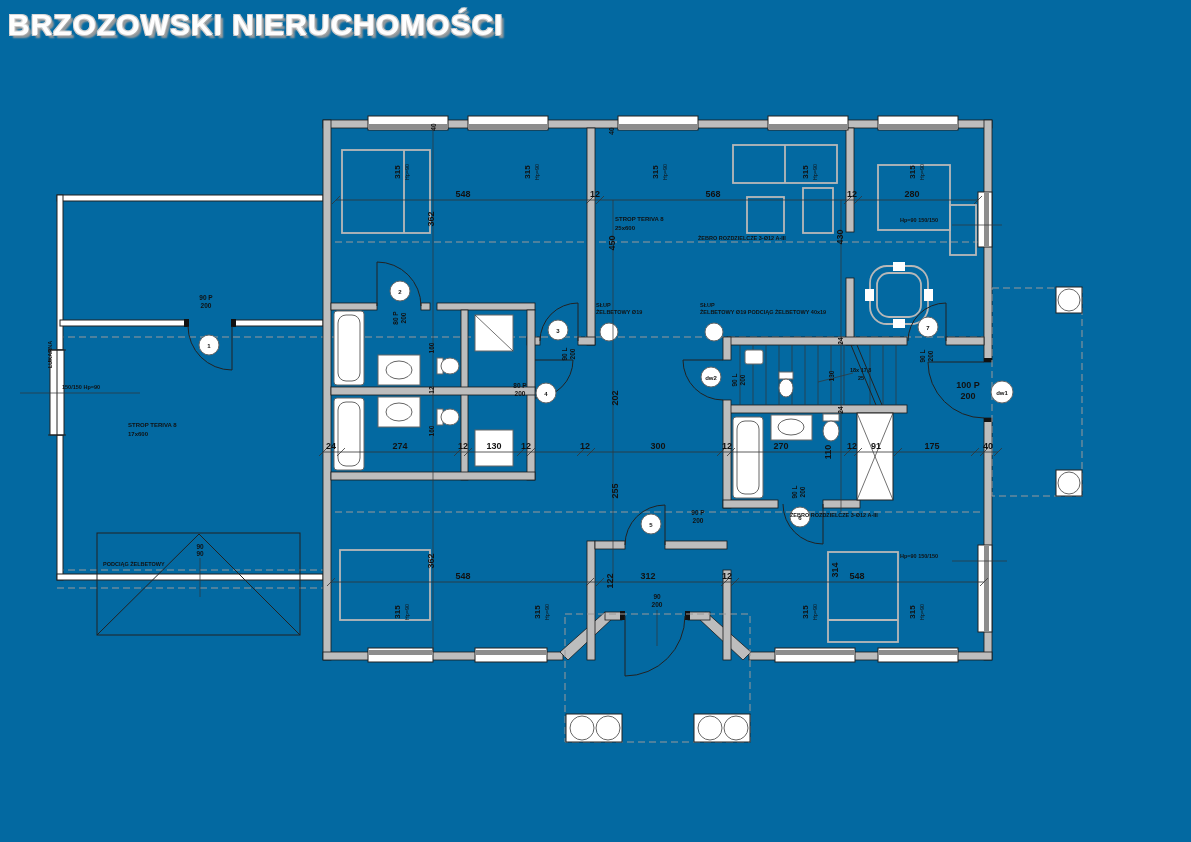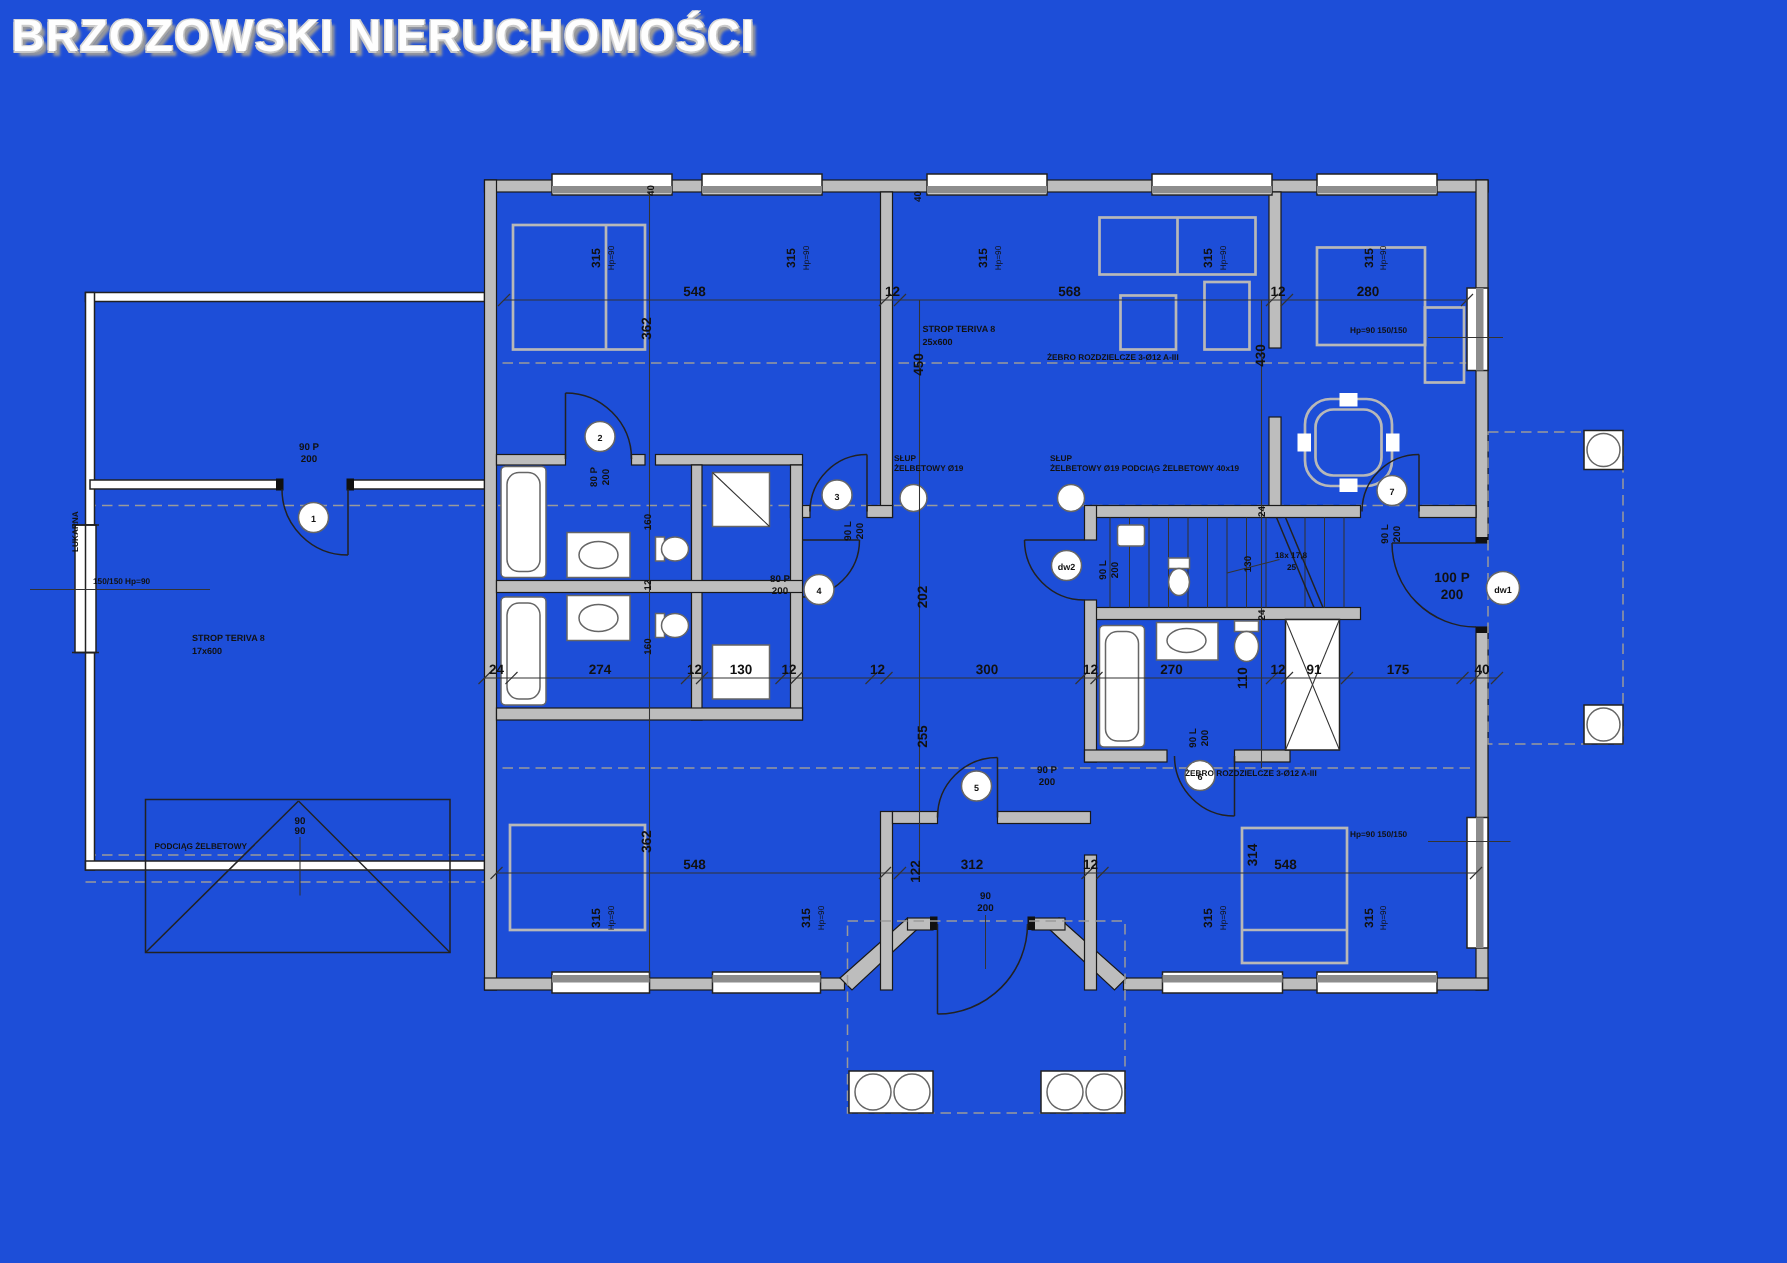--- a/index.html
+++ b/index.html
@@ -1,16 +1,16 @@
 <!DOCTYPE html>
 <html><head>
 <meta charset="utf-8">
 <style>
   html,body{margin:0;padding:0;background:#fff;}
-  .canvas{position:relative;width:1191px;height:842px;background:#1d4ed8;overflow:hidden;
+  .canvas{position:relative;width:1191px;height:842px;background:#0369a1;overflow:hidden;
           font-family:"Liberation Sans",sans-serif;}
   .logo{position:absolute;top:8px;left:8px;font-weight:bold;font-size:30px;letter-spacing:1px;
         color:#fefefe;
         text-shadow:-1px -1px 0 #d8d8d8,1px -1px 0 #c9c9c9,-1px 1px 0 #c9c9c9,
                     1px 1px 0 #a8a8a8,3px 3px 2px #9a9a9a;
         white-space:nowrap;}
   svg{position:absolute;top:0;left:0;}
   svg text{font-family:"Liberation Sans",sans-serif;fill:#111;}
   .wall{fill:#bdbdbd;stroke:#1a1a1a;stroke-width:0.8;}
   .twall{fill:#fff;stroke:#222;stroke-width:1;}

